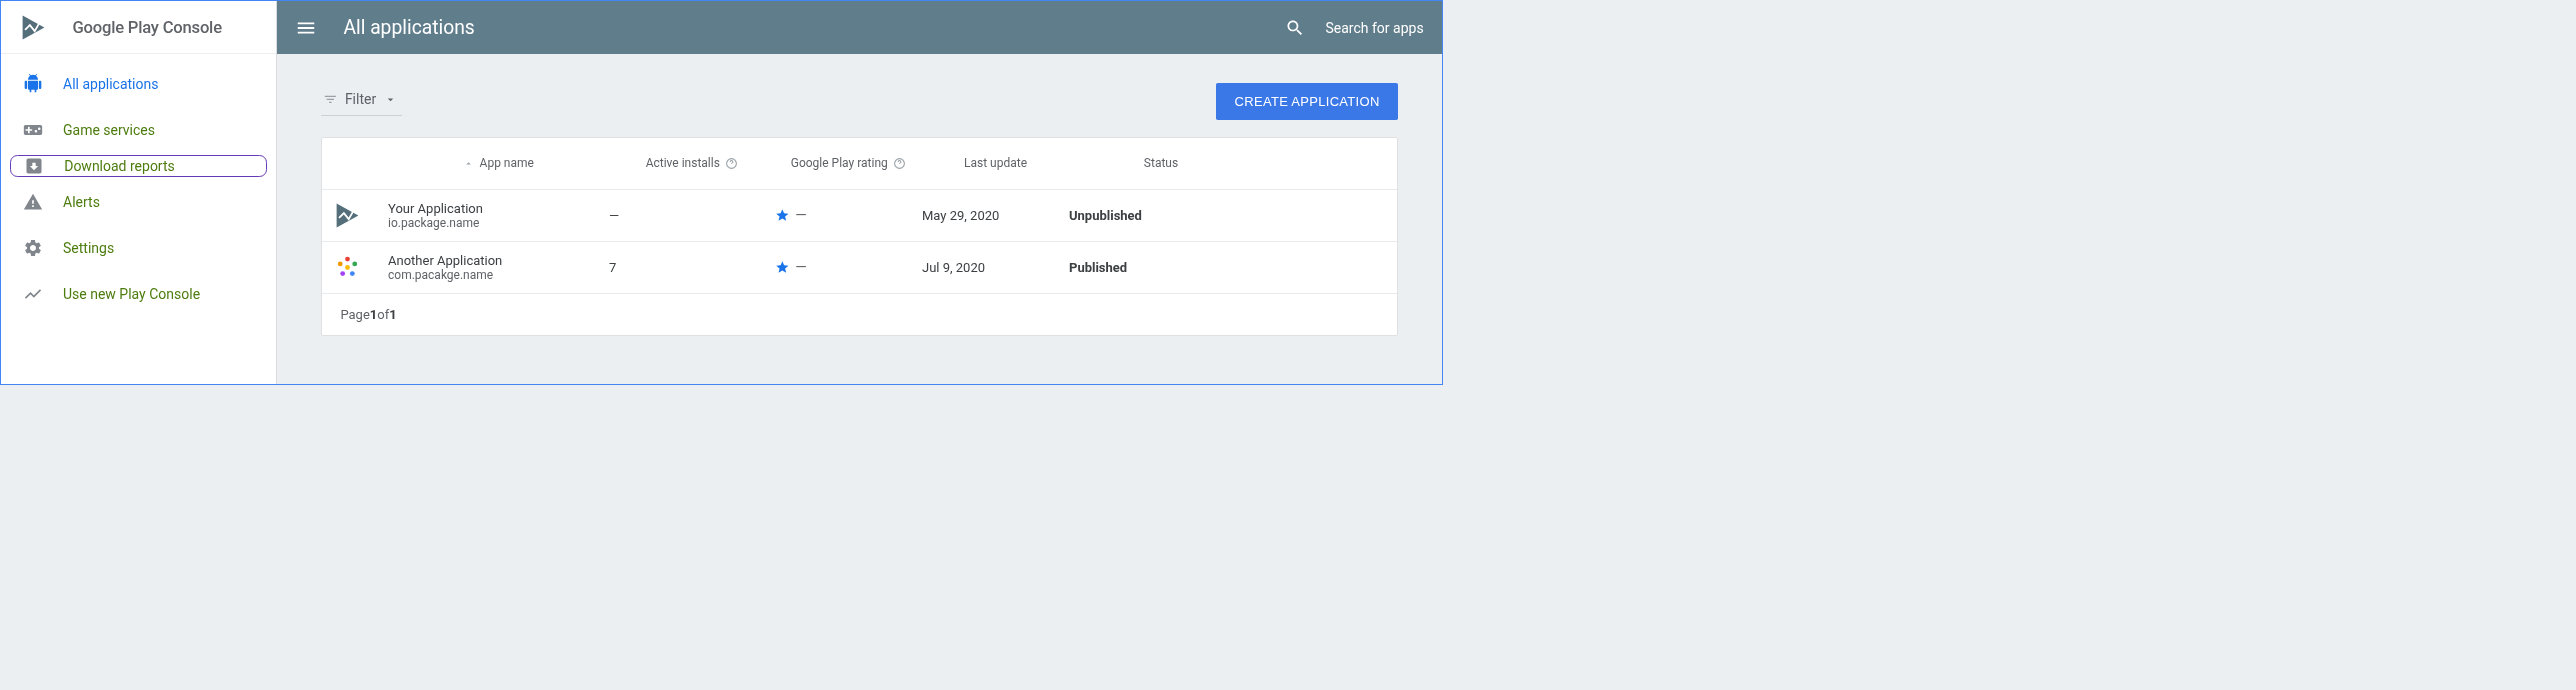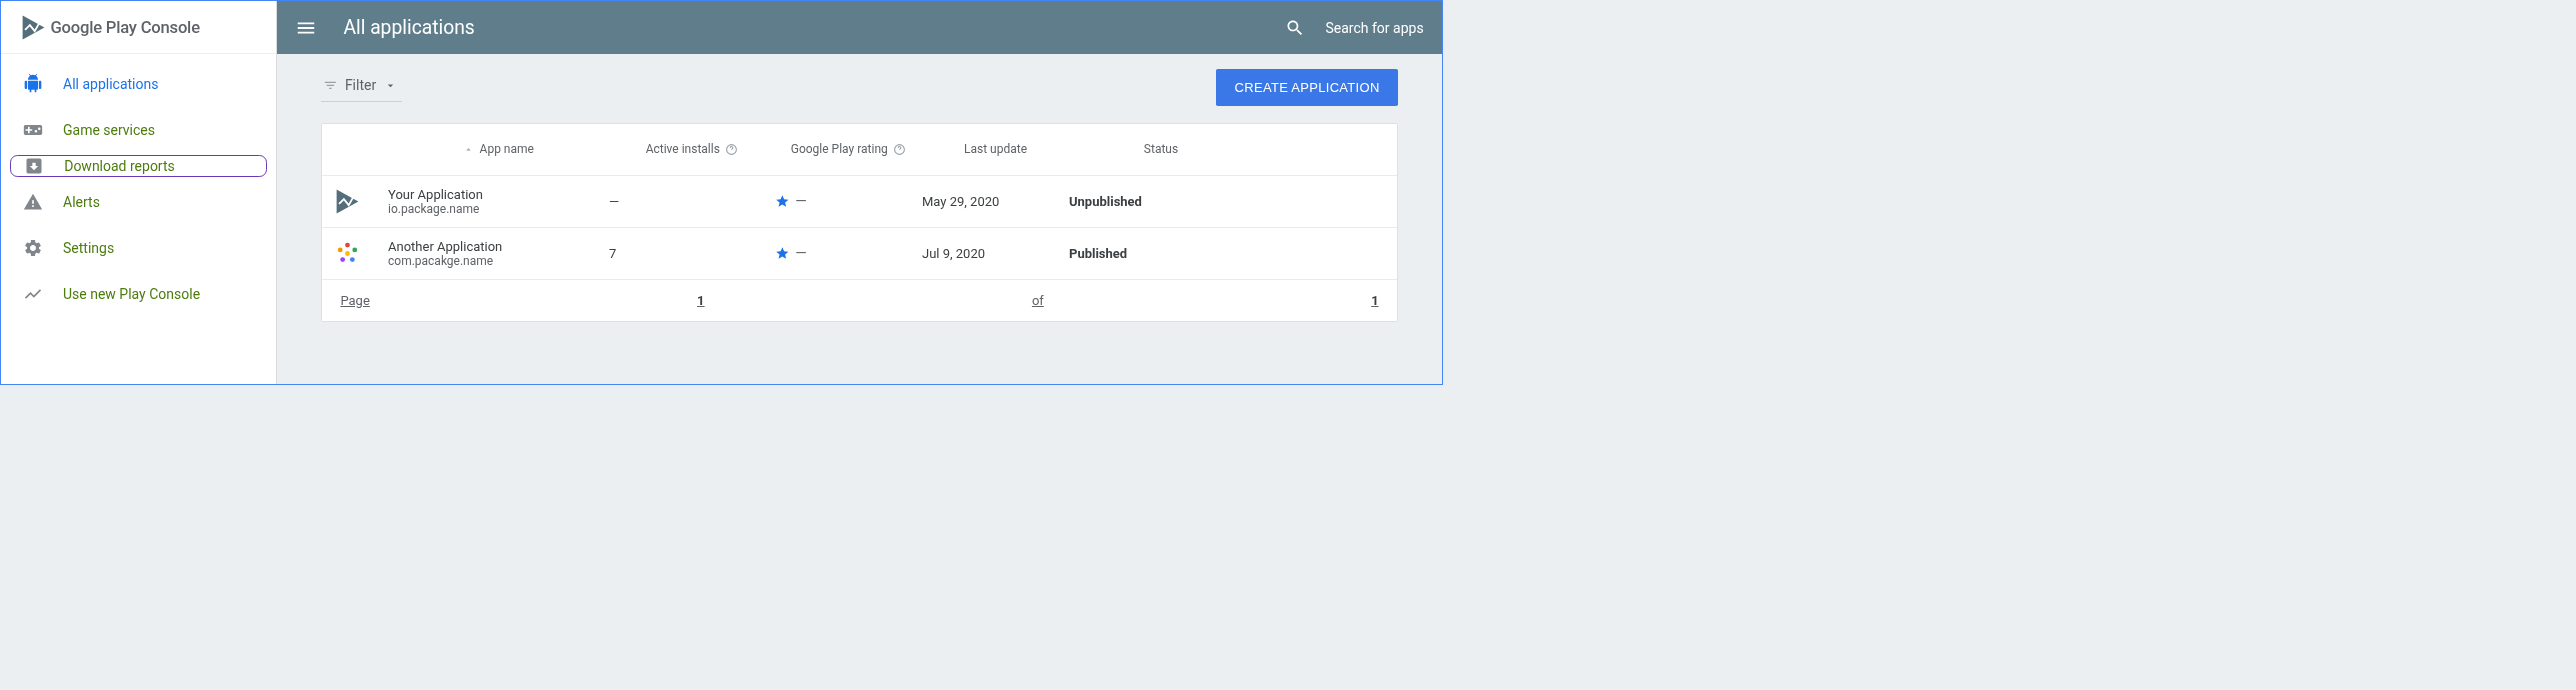--- a/index.html
+++ b/index.html
@@ -19,21 +19,21 @@
     border-right: 0.9px solid #dadce0;
     display: flex;
     flex-direction: column;
     flex-shrink: 0;
   }
   .logo-area {
     height: 53px;
     display: flex;
     align-items: center;
     padding: 0 18.4px;
-    gap: 2px;
+    gap: 24px;
     border-bottom: 0.9px solid #eceff1;
   }
   .play-logo { width: 29px; height: 29px; }
   .logo-text { font-size: 16.6px; color: #5f6368; letter-spacing: -0.2px; }
   .logo-text .g { font-weight: 500; }
   .nav { padding: 7.4px 0; }
   .nav-item {
     display: flex;
     align-items: center;
     gap: 20px;
@@ -59,21 +59,21 @@
     display: flex;
     align-items: center;
     padding: 0 18.4px;
     gap: 26px;
   }
   .hamburger { width: 22px; height: 22px; cursor: pointer; }
   .page-title { font-size: 19.3px; font-weight: 400; flex: 1; }
   .search-area { display: flex; align-items: center; gap: 21px; cursor: pointer; }
   .search-icon { width: 20px; height: 20px; }
   .search-text { font-size: 14px; }
-  .content { padding: 15px 44px 0 44px; }
+  .content { padding: 29px 44px 0 44px; }
   .toolbar { display: flex; align-items: center; justify-content: space-between; margin-bottom: 16.6px; }
   .filter {
     display: flex; align-items: center; gap: 7.4px;
     color: #5f6368; font-size: 14px; cursor: pointer;
     border-bottom: 0.9px solid #cfcfcf;
     padding: 3.7px 5.5px 7.4px 1.8px;
   }
   .filter-icon { width: 14.7px; height: 14.7px; color: #9aa0a6; }
   .dropdown-icon { width: 13px; height: 13px; }
   .create-btn {
@@ -99,22 +99,22 @@
   .trow { height: 52px; }
   .app-cell { display: flex; flex-direction: column; justify-content: center; }
   .app-name { font-size: 13px; font-weight: 400; color: #3c4043; }
   .app-pkg { font-size: 12px; color: #5f6368; }
   .app-icon { width: 29px; height: 29px; display:flex; align-items:center; justify-content:center; }
   .star-icon { color: #1a73e8; width: 14.7px; height: 14.7px; display:inline-block; vertical-align:middle; }
   .rating-cell { display:flex; align-items:center; gap:5.5px; color:#5f6368; }
   .status-cell { font-weight: 700; font-size: 13px; }
   .td { font-size: 13px; color: #3c4043; }
   .pager {
-    display: flex; justify-content: space-between;
-    padding: 13px 18.4px; font-size: 13px; color: #5f6368; text-decoration: underline;
+    display: flex; justify-content: flex-start;
+    padding: 13px 18.4px; font-size: 13px; color: #5f6368;
   }
   .pager b { color: #3c4043; font-weight:700; }
 </style>
 </head>
 <body>
 
 <div class="app">
   <aside class="sidebar">
     <div class="logo-area">
       <svg class="play-logo" viewBox="0 0 48 48">

